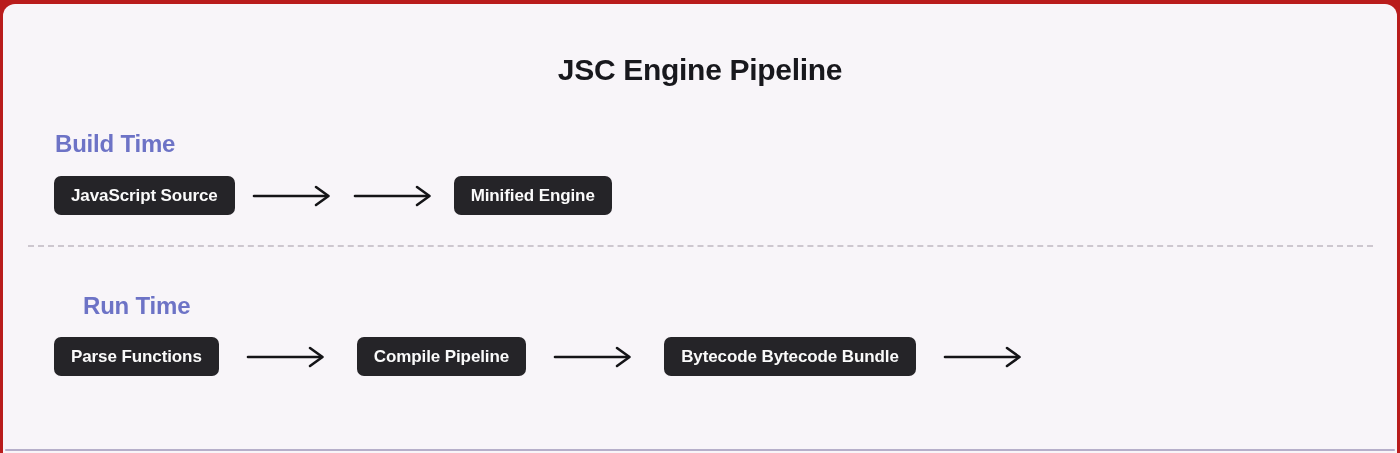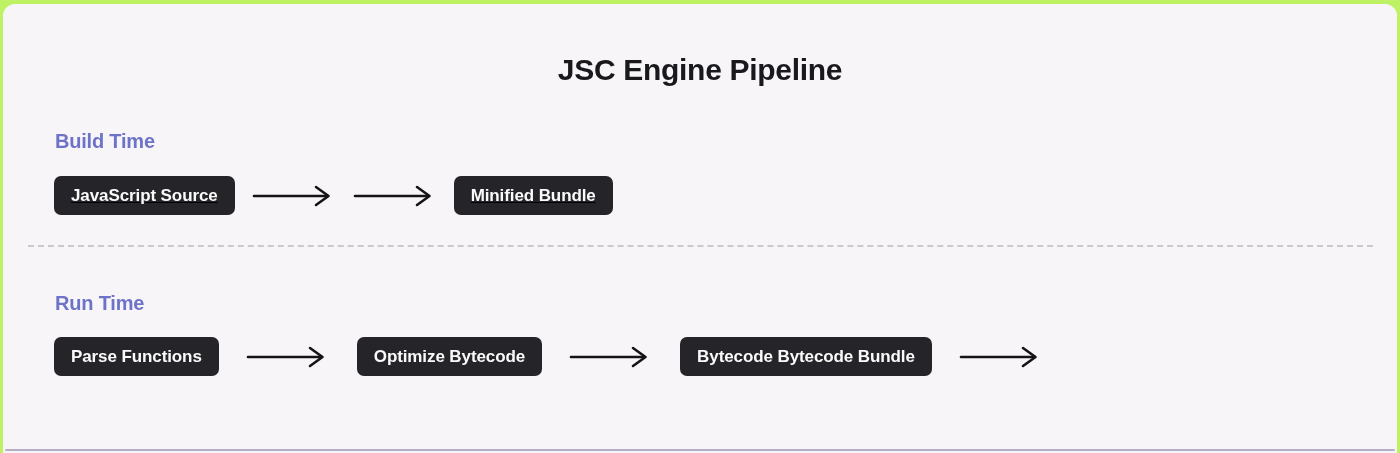--- a/index.html
+++ b/index.html
@@ -11,57 +11,57 @@
     --arrow:#141417;
     --divider:#cdc7cf;
     --bottom-edge:#b6afca;
   }
   *{margin:0;padding:0;box-sizing:border-box;}
   html,body{background:#ffffff;}
   body{font-family:"Liberation Sans",sans-serif;}
   .canvas{
     position:relative;
     width:1400px;height:453px;
-    background:#bef264;
+    background:#b91c1c;
     overflow:hidden;
   }
   .card{
     position:absolute;
     left:3px;right:3px;top:4px;bottom:0;
     background:var(--card-bg);
     border-radius:12px 12px 0 0;
   }
   .title{
     position:absolute;
     top:49px;left:0;right:0;
     text-align:center;
     font-size:30px;
     font-weight:700;
     letter-spacing:-0.3px;
     color:var(--title);
   }
   .section-label{
     position:absolute;
     left:52px;
-    font-size:20px;
+    font-size:24px;
     font-weight:600;
     letter-spacing:-0.2px;
     color:var(--label);
     text-align:center;
   }
   .pipeline-row{
     position:absolute;
     left:51px;
     display:flex;
     align-items:center;
     gap:17px;
   }
   .sec0 .section-label{top:126px;}
-  .sec0 .pipeline-row{top:172px;text-decoration:underline;}
-  .sec1 .section-label{top:288px;}
+  .sec0 .pipeline-row{top:172px;}
+  .sec1 .section-label{top:288px;margin-left:28px;}
   .sec1 .pipeline-row{top:333px;gap:27px;}
   .node{
     height:39px;
     display:flex;
     align-items:center;
     padding:0 17px;
     background:var(--node-bg);
     color:var(--node-text);
     font-size:17px;
     font-weight:700;
@@ -102,32 +102,32 @@
           <div class="pipeline-row">
             <div class="node">JavaScript Source</div>
             <svg width="84" height="24" viewBox="0 0 84 24" class="arrow">
               <path d="M2 12 H75"></path>
               <path d="M64 3 L76.5 12 L64 21"></path>
             </svg>
             <svg width="84" height="24" viewBox="0 0 84 24" class="arrow">
               <path d="M2 12 H75"></path>
               <path d="M64 3 L76.5 12 L64 21"></path>
             </svg>
-            <div class="node">Minified Bundle</div>
+            <div class="node">Minified Engine</div>
           </div>
         </div>
         <div class="sec1">
           <div class="section-label">Run Time</div>
           <div class="pipeline-row">
             <div class="node">Parse Functions</div>
             <svg width="84" height="24" viewBox="0 0 84 24" class="arrow">
               <path d="M2 12 H75"></path>
               <path d="M64 3 L76.5 12 L64 21"></path>
             </svg>
-            <div class="node">Optimize Bytecode</div>
+            <div class="node">Compile Pipeline</div>
             <svg width="84" height="24" viewBox="0 0 84 24" class="arrow">
               <path d="M2 12 H75"></path>
               <path d="M64 3 L76.5 12 L64 21"></path>
             </svg>
             <div class="node">Bytecode Bytecode Bundle</div>
             <svg width="84" height="24" viewBox="0 0 84 24" class="arrow">
               <path d="M2 12 H75"></path>
               <path d="M64 3 L76.5 12 L64 21"></path>
             </svg>
           </div>

